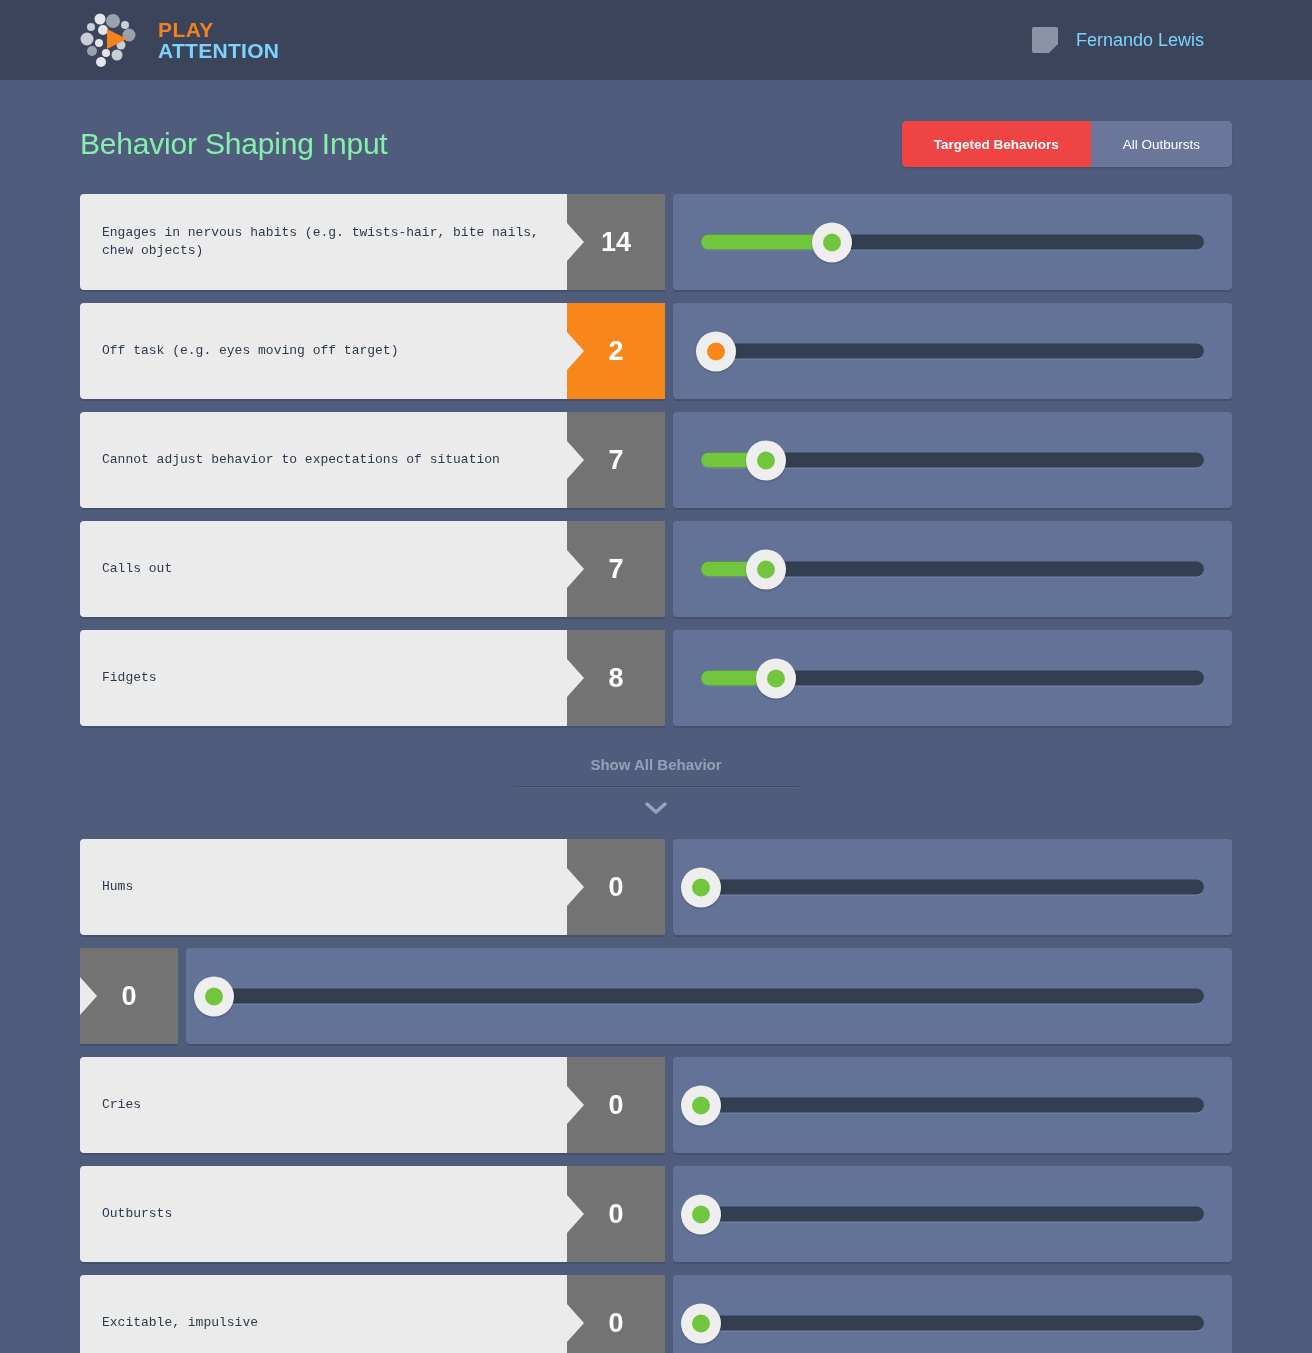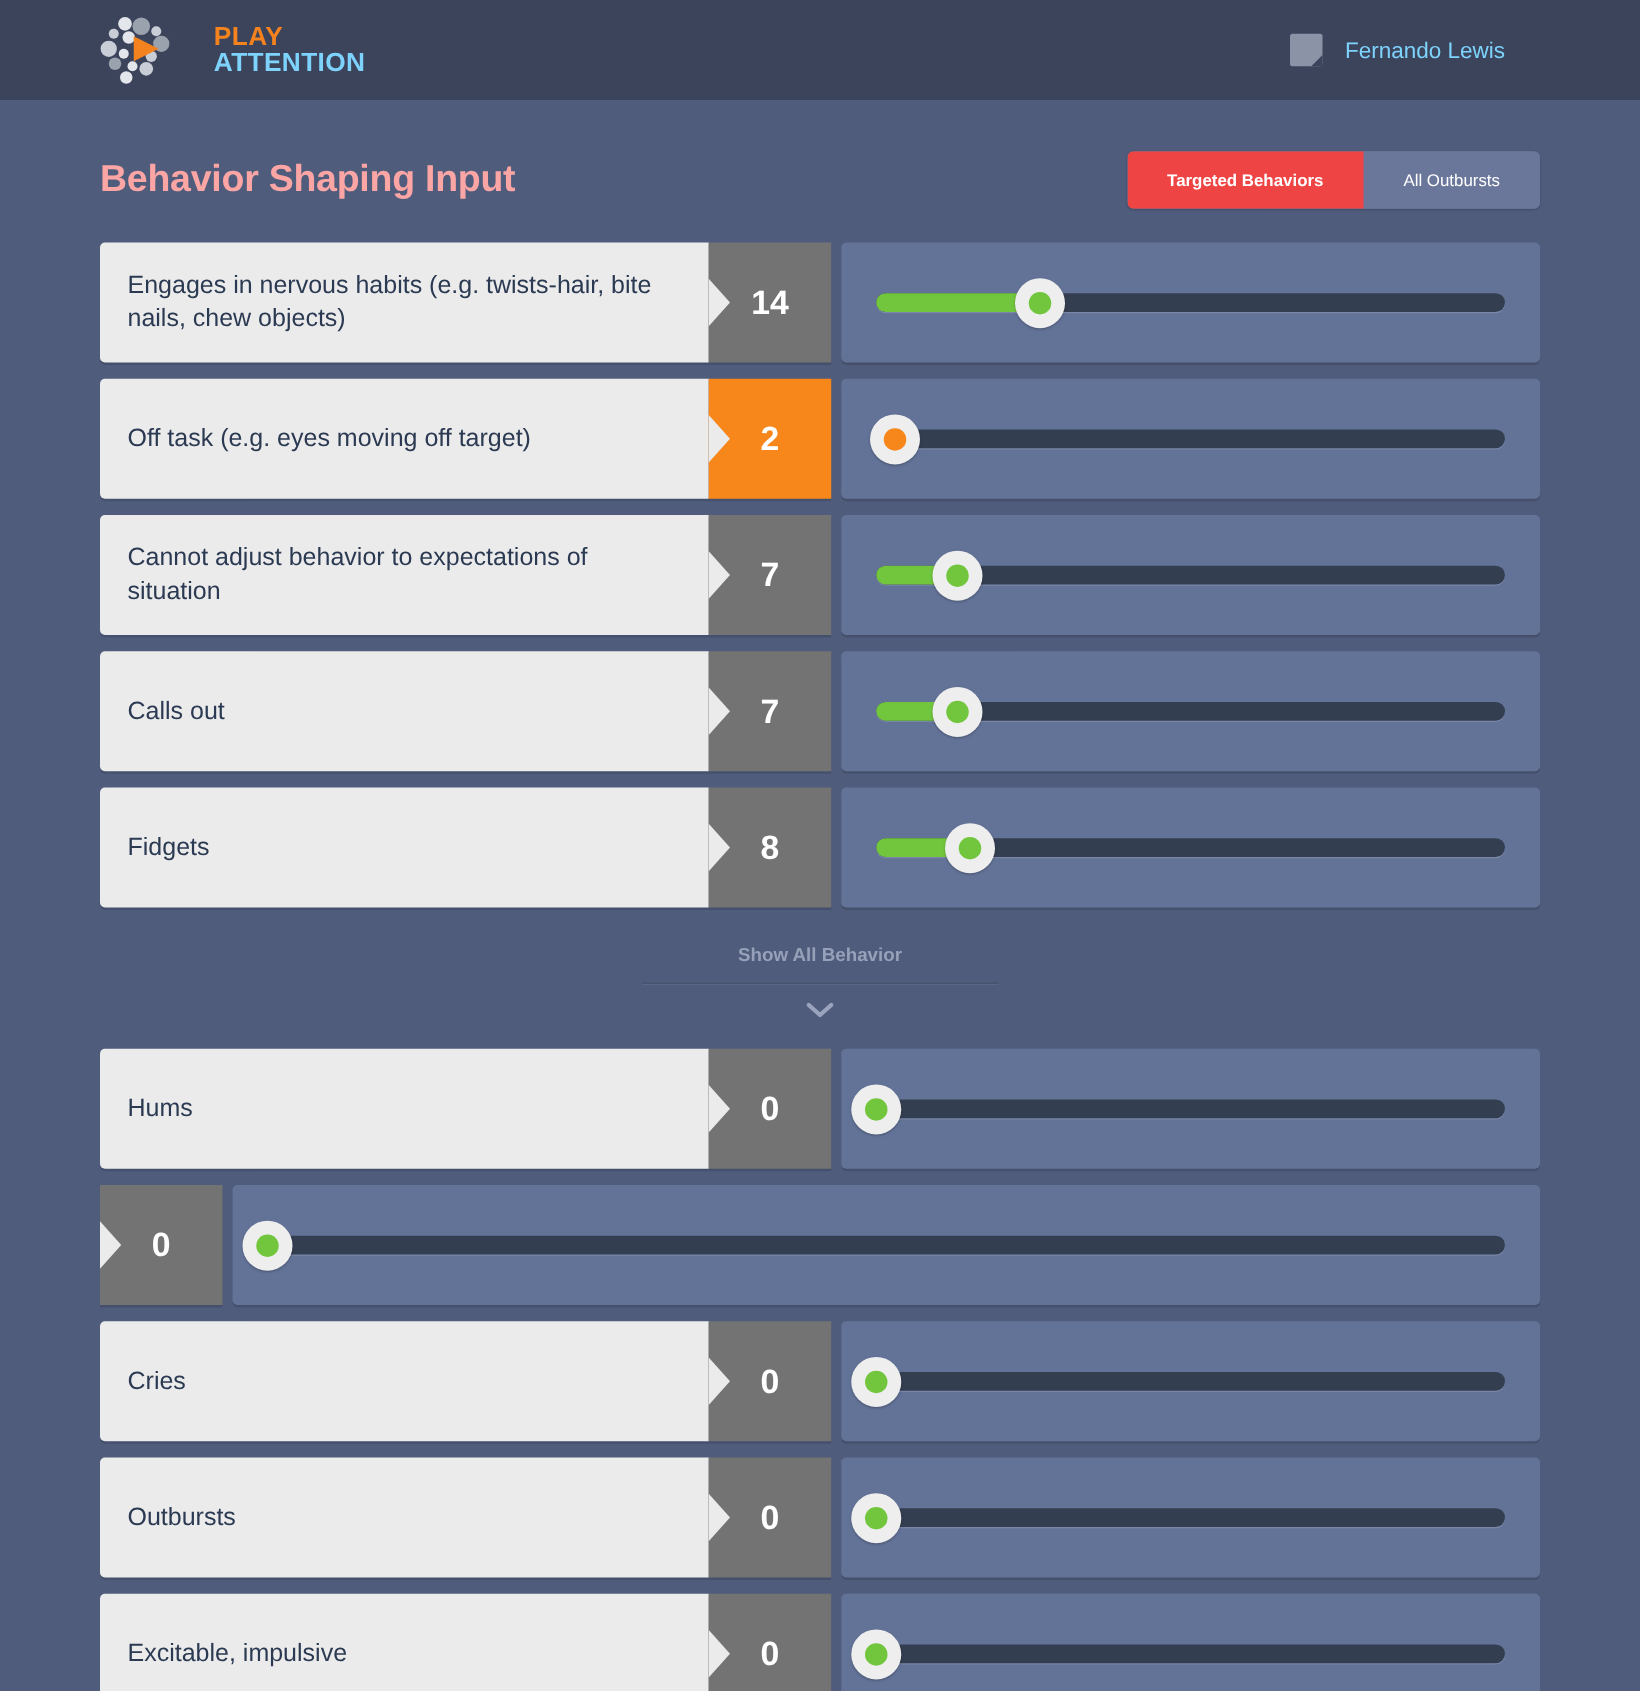--- a/index.html
+++ b/index.html
@@ -15,21 +15,21 @@
 
   
   .app-header {
     height: 80px;
     background: #3c445c;
     display: flex;
     align-items: center;
     justify-content: space-between;
     padding: 0 108px 0 80px;
   }
-  .brand { display: flex; align-items: center; gap: 29px; }
+  .brand { display: flex; align-items: center; gap: 16px; }
   .brand-mark { width: 62px; height: 56px; position: relative; flex: 0 0 auto; }
   .brand-text { line-height: 1.02; }
   .brand-play {
     color: #f4821f;
     font-size: 21px;
     font-weight: bold;
     letter-spacing: 0.4px;
     display: block;
   }
   .brand-attention {
@@ -65,23 +65,23 @@
     position: relative;
   }
   .page-head {
     height: 114px;
     display: flex;
     align-items: center;
     justify-content: space-between;
     padding-top: 14px;
   }
   .page-title {
-    color: #fca5a5;
+    color: #86efac;
     font-size: 30px;
-    font-weight: bold;
+    font-weight: normal;
     letter-spacing: -0.2px;
     margin: 0;
   }
 
   .view-toggle {
     display: flex;
     background: #6a779b;
     border-radius: 5px;
     overflow: hidden;
     box-shadow: 0 1px 2px rgba(0,0,0,.18);
@@ -111,23 +111,24 @@
     position: relative;
   }
   .row-label {
     flex: 0 0 487px;
     background: #ebebeb;
     border-radius: 4px 0 0 4px;
     display: flex;
     align-items: center;
     padding: 0 20px 0 22px;
     color: #2b3a52;
-    font-size: 20px;
+    font-size: 13px;
     line-height: 1.35;
     box-shadow: 0 2px 0 rgba(0,0,0,.12);
+    font-family: Liberation Mono, monospace;
   }
   .row-value {
     flex: 0 0 98px;
     position: relative;
     display: flex;
     align-items: center;
     justify-content: center;
     color: #ffffff;
     font-size: 27px;
     font-weight: bold;

